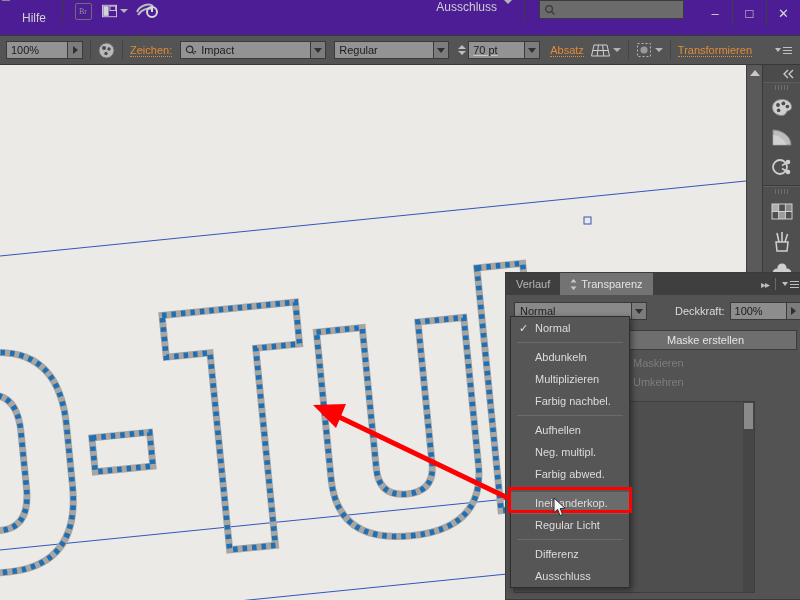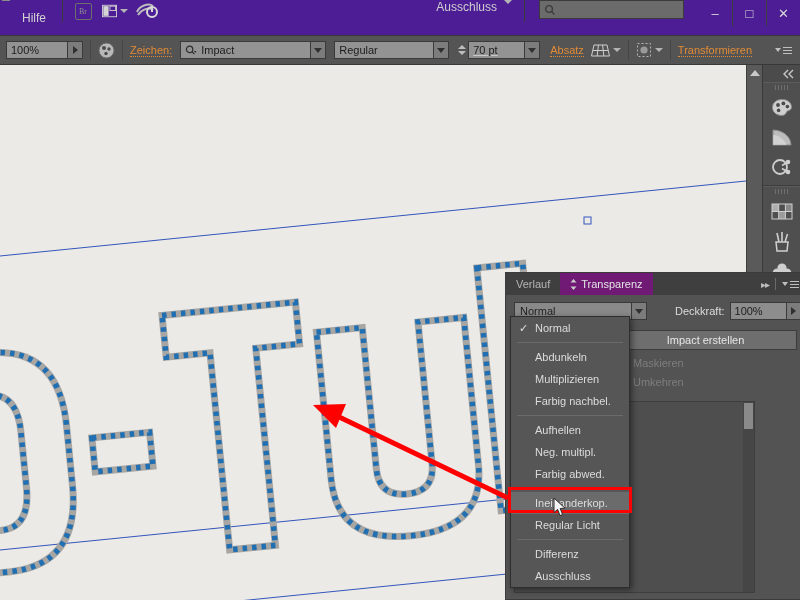--- a/index.html
+++ b/index.html
@@ -109,21 +109,21 @@
 
   
   .panel {
     position:absolute; left:505px; top:272px; width:301px; height:328px;
     background:#535353; border:1px solid #3b3b3b;
   }
   .panel-tabs { height:22px; background:#3f3f3f; display:flex;
                 align-items:stretch; }
   .ptab { padding:0 10px; display:flex; align-items:center; font-size:11px;
           color:#b6b6b6; cursor:default; }
-  .ptab.active { background:#701a75; color:#e3e3e3; }
+  .ptab.active { background:#737373; color:#e3e3e3; }
   .ptab-icon { margin-right:4px; font-size:8px; color:#c9c9c9;
                line-height:1; display:flex; flex-direction:column; }
   .panel-tabs-right { margin-left:auto; display:flex; align-items:center;
                       padding-right:6px; gap:6px; }
   .dbl-arrow { color:#bdbdbd; font-size:10px; letter-spacing:-1px; }
   .pmenu-ic { display:flex; align-items:center; gap:2px; }
   .pmenu-ic b { width:0;height:0;border-left:3px solid transparent;
                 border-right:3px solid transparent;border-top:4px solid #c0c0c0; }
   .pmenu-ic s { width:9px;height:7px; text-decoration:none;
     background:repeating-linear-gradient(180deg,#c0c0c0 0 1px,transparent 1px 3px); }
@@ -547,21 +547,21 @@
           </div>
         </div>
       </div>
 
       <div style="display:flex;margin-top:10px;gap:12px;align-items:flex-start;">
         <div style="display:flex;gap:4px;">
           <div class="thumb-box"></div>
           <div class="thumb-box"></div>
         </div>
         <div style="flex:1;">
-          <div class="btn-std">Impact erstellen</div>
+          <div class="btn-std">Maske erstellen</div>
           <div class="chk-row">
             <span class="chk"></span>
             <span class="chk-lbl">Maskieren</span>
           </div>
           <div class="chk-row">
             <span class="chk"></span>
             <span class="chk-lbl">Umkehren</span>
           </div>
         </div>
       </div>

